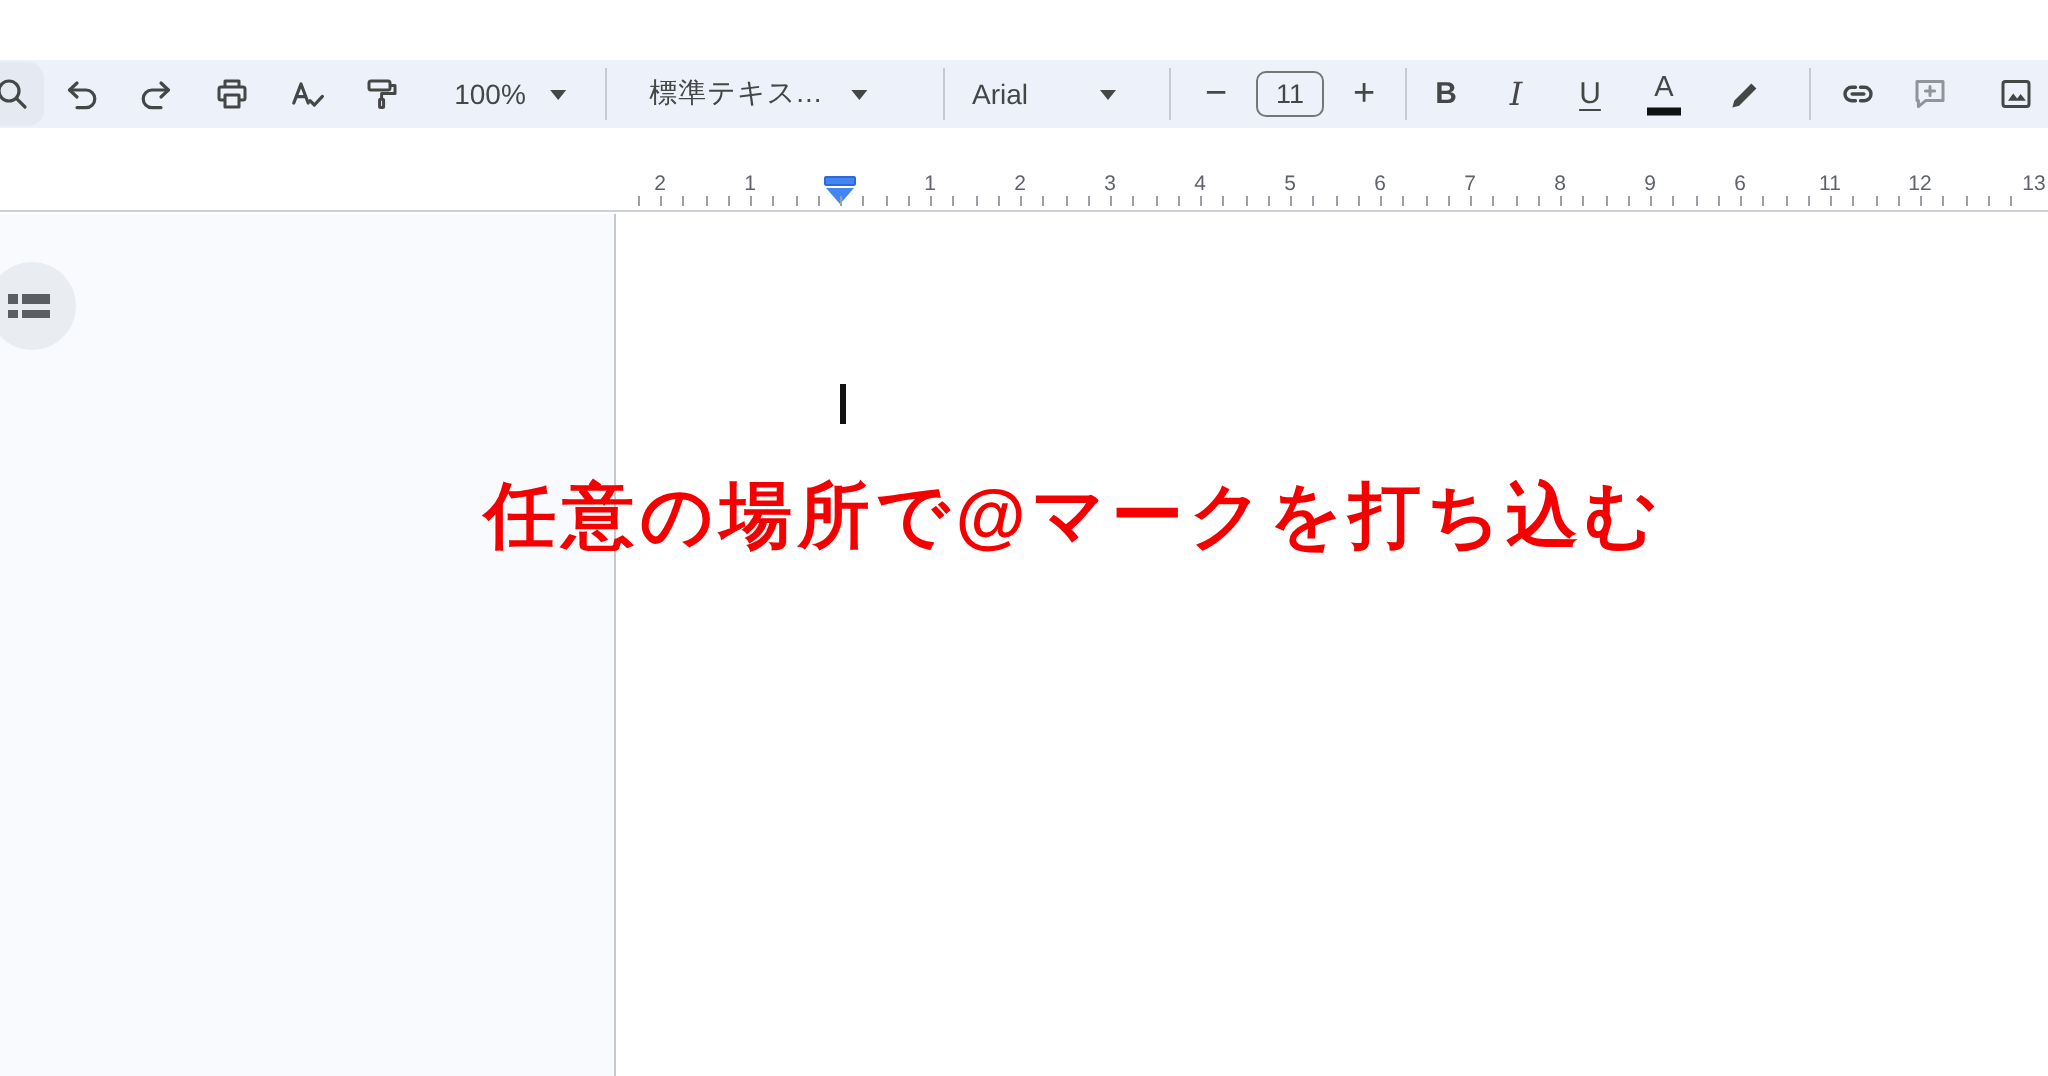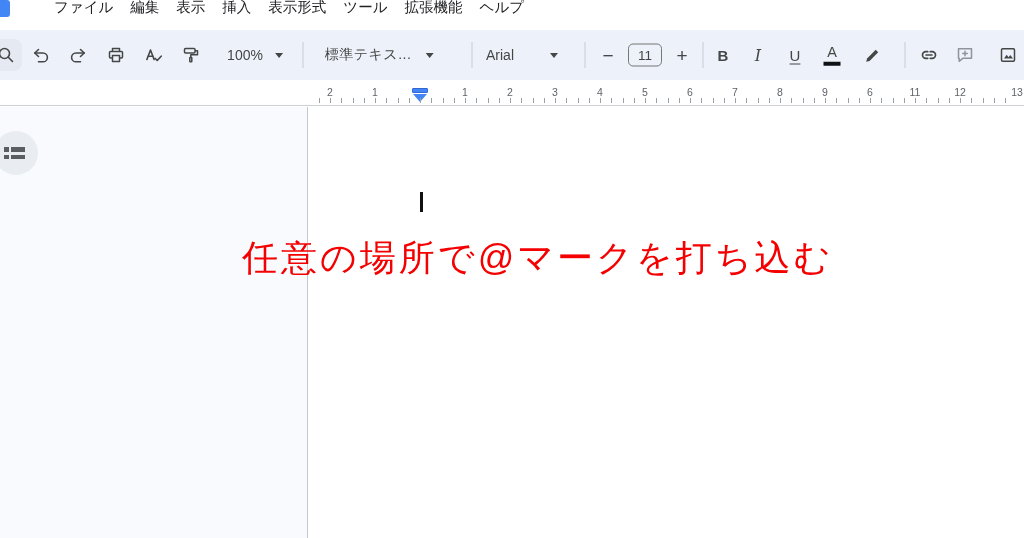--- a/index.html
+++ b/index.html
@@ -9,21 +9,21 @@
 
   
   .menubar { position:absolute; left:0; top:0; right:0; height:24px; background:#fff; }
   .logo-frag { position:absolute; left:0; top:0; width:10px; height:17px;
                background:var(--logo_blue,#4285f4); border:none; border-radius:0 3px 3px 0; }
   .menus { position:absolute; left:54px; top:-2px; display:flex; gap:17px; }
   .menu-item { font-family:inherit; font-size:14.5px; line-height:18px; color:#202124;
                background:none; border:none; white-space:nowrap; cursor:default; }
 
   
-  .toolbar { position:absolute; left:0; top:30px; right:0; height:50px; background:var(--toolbar_bg,#edf2fa); }
+  .toolbar { position:absolute; left:0; top:30px; right:0; height:34px; background:var(--toolbar_bg,#edf2fa); }
   .tb { position:absolute; top:50%; transform:translate(-50%,-50%);
         display:flex; align-items:center; justify-content:center;
         background:none; border:none; padding:0; color:var(--icon_color,#444746);
         font-family:inherit; white-space:nowrap; }
   .tb svg { display:block; }
   .tb-text { font-size:14px; color:var(--icon_color,#444746); }
   .arr { width:0; height:0; border-left:4.5px solid transparent; border-right:4.5px solid transparent;
          border-top:5px solid var(--icon_color,#444746); margin-top:1px; }
   .divider { position:absolute; top:50%; transform:translate(-50%,-50%);
              width:1px; height:26px; background:#c7cbd1; }
@@ -59,49 +59,28 @@
   .outline-btn { position:absolute; left:-6px; top:24px; width:44px; height:44px;
                  border-radius:50%; background:#e9edf2; border:none;
                  display:flex; flex-direction:column; justify-content:center; gap:3px;
                  padding-left:10px; }
   .outline-row { display:flex; gap:2px; align-items:center; }
   .outline-row .dot { width:5px; height:4.5px; background:#5a5e63; }
   .outline-row .bar2 { width:14px; height:4.5px; background:#5a5e63; }
   .doc-text { position:absolute; left:420px; top:62px; font-size:16.5px; line-height:19px;
               color:#141414; white-space:nowrap; }
   .caret { position:absolute; left:420px; top:85px; width:2.5px; height:20px; background:#111; }
-  .annotation { position:absolute; left:242px; top:127px; font-size:36px; font-weight:normal;
+  .annotation { position:absolute; left:242px; top:127px; font-size:36px; font-weight:bold;
                 letter-spacing:3px; color:var(--annotation_red,#f50000); white-space:nowrap; }
 </style>
 </head>
 <body>
 
 <div class="screen">
 
-  <header class="menubar">
-    <button class="logo-frag"></button>
-    <nav class="menus">
-
-        <button class="menu-item">ファイル</button>
-
-        <button class="menu-item">編集</button>
-
-        <button class="menu-item">表示</button>
-
-        <button class="menu-item">挿入</button>
-
-        <button class="menu-item">表示形式</button>
-
-        <button class="menu-item">ツール</button>
-
-        <button class="menu-item">拡張機能</button>
-
-        <button class="menu-item">ヘルプ</button>
-      </nav>
-  </header>
 
   <div class="toolbar">
 
     <button class="tb search-btn" style="left:6px">
       <span>
         <svg width="20" height="20" viewBox="0 0 20 20" fill="none" stroke="currentColor" stroke-width="1.6" stroke-linecap="round">
           <circle cx="8.5" cy="8.5" r="5"></circle>
             <path d="M12.3 12.3 16.5 16.5"></path>
         </svg>
       </span>

